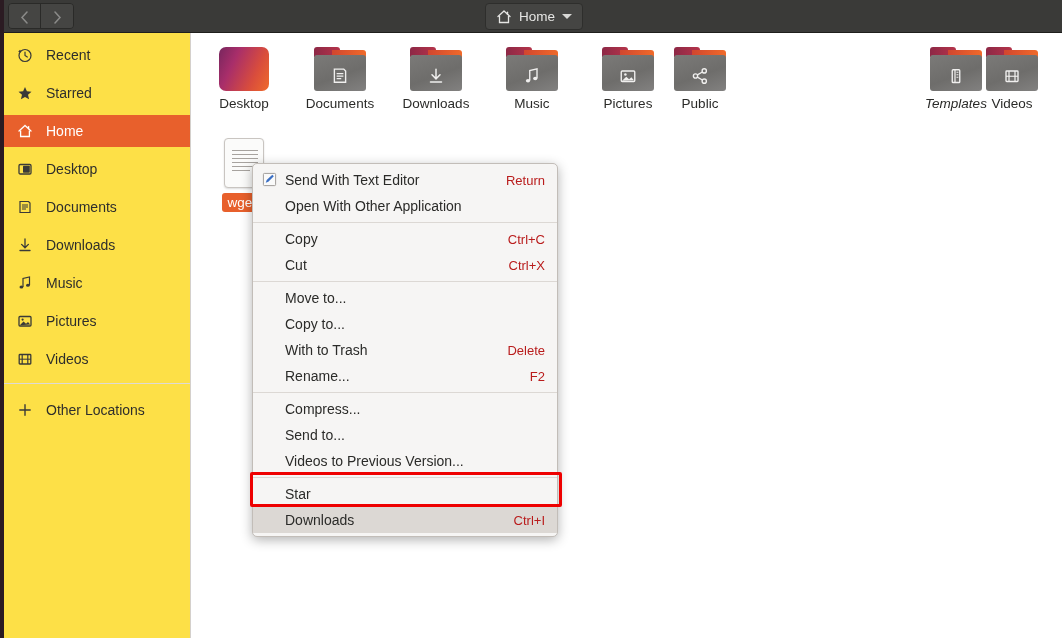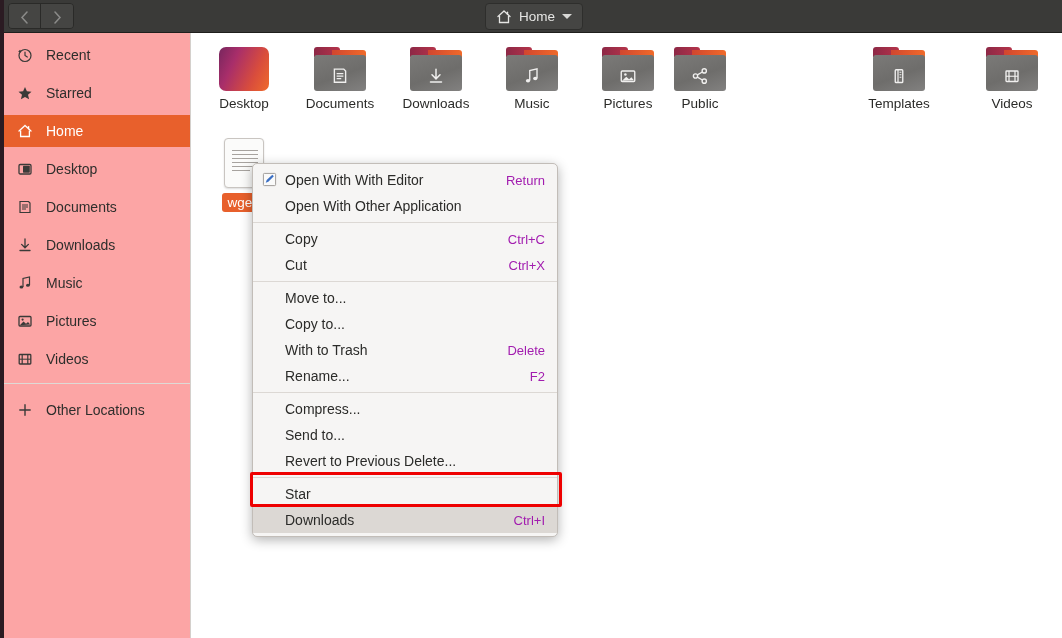--- a/index.html
+++ b/index.html
@@ -76,21 +76,21 @@
     border-right: 5px solid transparent;
     border-top: 5px solid #d8d8d6;
   }
 
   
   .sidebar {
     position: absolute;
     top: 33px; left: 0;
     width: 191px;
     height: 605px;
-    background: #fca5a5;
+    background: #fde047;
     border-right: 1px solid #d4d0cc;
     padding-top: 6px;
   }
   .side-item {
     display: flex;
     align-items: center;
     height: 32px;
     padding-left: 16px;
     gap: 13px;
     color: #2e2e2c;
@@ -231,21 +231,21 @@
     height: 26px;
     display: flex;
     align-items: center;
     padding: 0 12px 0 32px;
     font-size: 14px;
     color: #2b2b29;
     position: relative;
   }
   .ctx-item .accel {
     margin-left: auto;
-    color: #a21caf;
+    color: #b91c1c;
     font-size: 13px;
   }
   .ctx-item.hl { background: #dcd8d4; }
   .ctx-sep {
     height: 1px;
     background: #dcd8d4;
     margin: 3px 0;
   }
   .ctx-item .mico {
     position: absolute;
@@ -485,21 +485,21 @@
           <circle cx="11.4" cy="12.1" r="1.7" stroke="#f0efee" stroke-width="1.1" fill="none"></circle>
           <circle cx="4.4" cy="8" r="1.7" stroke="#f0efee" stroke-width="1.1" fill="none"></circle>
           <path d="M5.9 7.1 L9.9 4.8 M5.9 8.9 L9.9 11.2" stroke="#f0efee" stroke-width="1.1"></path>
         </svg>
       </div>
     </div>
     <div class="name">Public</div>
   </div>
 
 
-  <div class="file-cell" style="left:659px; top:14px;">
+  <div class="file-cell" style="left:716px; top:14px;font-style:italic;">
     <div class="folder">
       <div class="tab"></div>
         <div class="tab2"></div>
         <div class="body"></div>
       <div class="emb">
         <svg width="20" height="20" viewBox="0 0 16 16">
           <rect x="5" y="3" width="6" height="10.2" rx="0.7" stroke="#f0efee" stroke-width="1.1" fill="none"></rect>
           <path d="M7.2 3 L7.2 13.2" stroke="#f0efee" stroke-width="1"></path>
           <path d="M8.4 5 L9.9 5 M8.4 7 L9.9 7 M8.4 9 L9.9 9" stroke="#f0efee" stroke-width="0.9"></path>
         </svg>
@@ -541,21 +541,21 @@
 
 <div class="ctx">
 
   <div class="ctx-item">
     <span class="mico">
       <svg width="15" height="15" viewBox="0 0 16 16">
         <rect x="1.5" y="1.5" width="13" height="13" rx="1" fill="#fafafa" stroke="#9c9894" stroke-width="1"></rect>
         <path d="M4 11.5 L5 8.6 L11 2.8 L12.6 4.4 L6.7 10.4 Z" fill="#3b6fc4"></path>
       </svg>
     </span>
-    <span>Open With With Editor</span>
+    <span>Send With Text Editor</span>
     <span class="accel">Return</span>
   </div>
 
   <div class="ctx-item">
     <span>Open With Other Application</span>
   </div>
 
   <div class="ctx-sep"></div>
 
   <div class="ctx-item">
@@ -592,21 +592,21 @@
 
   <div class="ctx-item">
     <span>Compress...</span>
   </div>
 
   <div class="ctx-item">
     <span>Send to...</span>
   </div>
 
   <div class="ctx-item">
-    <span>Revert to Previous Delete...</span>
+    <span>Videos to Previous Version...</span>
   </div>
 
   <div class="ctx-sep"></div>
 
   <div class="ctx-item">
     <span>Star</span>
   </div>
 
   <div class="ctx-item hl">
     <span>Downloads</span>

